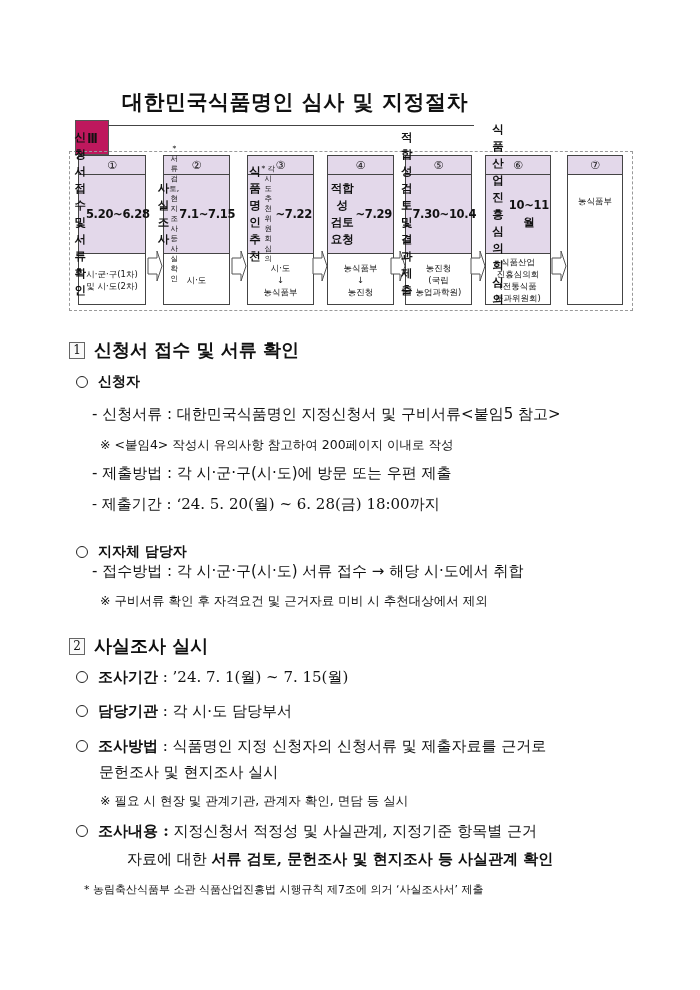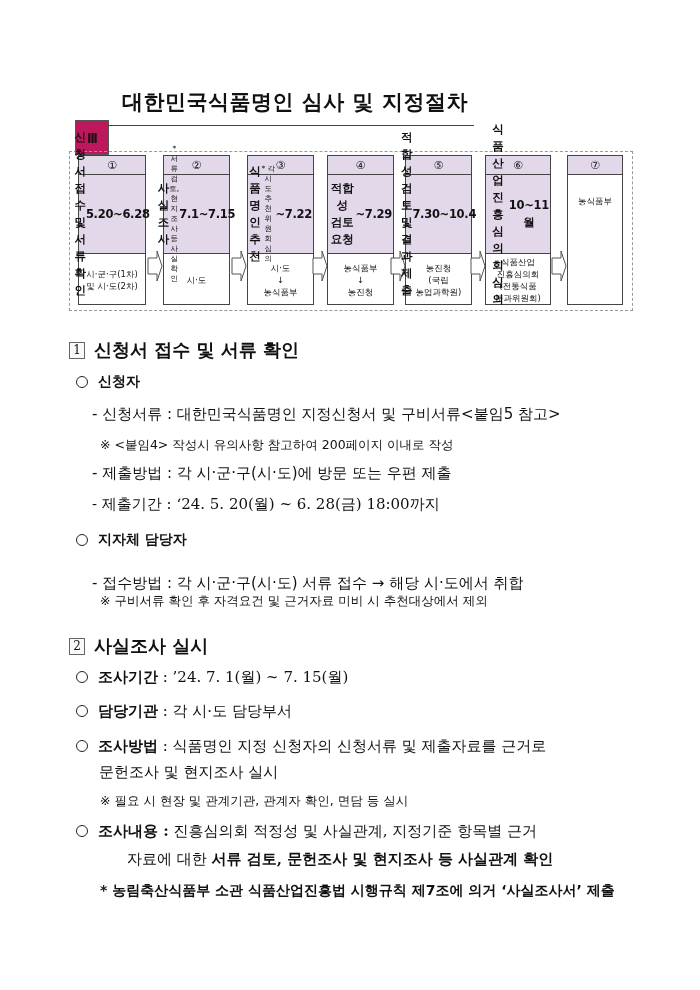--- a/index.html
+++ b/index.html
@@ -188,25 +188,25 @@
 
 <div class="abs lvl1" style="left:76px;top:373px;">
   <span class="circle"></span>
   <span>신청자</span>
 </div>
 <div class="abs lvl2" style="left:92px;top:405px;">- 신청서류 : 대한민국식품명인 지정신청서 및 구비서류&lt;붙임5 참고&gt;</div>
 <div class="abs note" style="left:100px;top:437px;">※ &lt;붙임4&gt; 작성시 유의사항 참고하여 200페이지 이내로 작성</div>
 <div class="abs lvl2" style="left:92px;top:464px;">- 제출방법 : 각 시·군·구(시·도)에 방문 또는 우편 제출</div>
 <div class="abs lvl2 serif" style="left:92px;top:495px;">- 제출기간 : ‘24. 5. 20(월) ~ 6. 28(금) 18:00까지</div>
 
-<div class="abs lvl1" style="left:76px;top:531px;">
+<div class="abs lvl1" style="left:76px;top:543px;">
   <span class="circle"></span>
   <span>지자체 담당자</span>
 </div>
-<div class="abs lvl2" style="left:92px;top:562px;margin-top:12px;">- 접수방법 : 각 시·군·구(시·도) 서류 접수 → 해당 시·도에서 취합</div>
+<div class="abs lvl2" style="left:92px;top:562px;">- 접수방법 : 각 시·군·구(시·도) 서류 접수 → 해당 시·도에서 취합</div>
 <div class="abs note" style="left:100px;top:593px;">※ 구비서류 확인 후 자격요건 및 근거자료 미비 시 추천대상에서 제외</div>
 
 <div class="abs sec-head" style="left:69px;top:634px;">
   <span class="sec-num">2</span>
   <span>사실조사 실시</span>
 </div>
 
 <div class="abs lvl1n serif" style="left:76px;top:664px;">
   <span class="circle"></span>
   <span><b>조사기간</b><span> : ’24. 7. 1(월) ~ 7. 15(월)</span></span>
@@ -219,18 +219,18 @@
 
 <div class="abs lvl1n serif" style="left:76px;top:733px;">
   <span class="circle"></span>
   <span><b>조사방법</b><span> : 식품명인 지정 신청자의 신청서류 및 제출자료를 근거로</span></span>
 </div>
 <div class="abs lvl2 serif" style="left:99px;top:763px;">문헌조사 및 현지조사 실시</div>
 <div class="abs note" style="left:100px;top:793px;">※ 필요 시 현장 및 관계기관, 관계자 확인, 면담 등 실시</div>
 
 <div class="abs lvl1n serif" style="left:76px;top:818px;">
   <span class="circle"></span>
-  <span><b>조사내용 :</b><span> 진흥심의회 적정성 및 사실관계, 지정기준 항목별 근거</span></span>
+  <span><b>조사내용 :</b><span> 지정신청서 적정성 및 사실관계, 지정기준 항목별 근거</span></span>
 </div>
 <div class="abs lvl2 serif" style="left:99px;top:850px;margin-left:28px;">
   <span>자료에 대한 </span><b>서류 검토, 문헌조사 및 현지조사 등 사실관계 확인</b>
 </div>
-<div class="abs note" style="left:100px;top:882px;font-size:14px;font-weight:bold;">* 농림축산식품부 소관 식품산업진흥법 시행규칙 제7조에 의거 ‘사실조사서’ 제출</div>
+<div class="abs note" style="left:84px;top:882px;font-size:11px;">* 농림축산식품부 소관 식품산업진흥법 시행규칙 제7조에 의거 ‘사실조사서’ 제출</div>
 
 </body></html>

